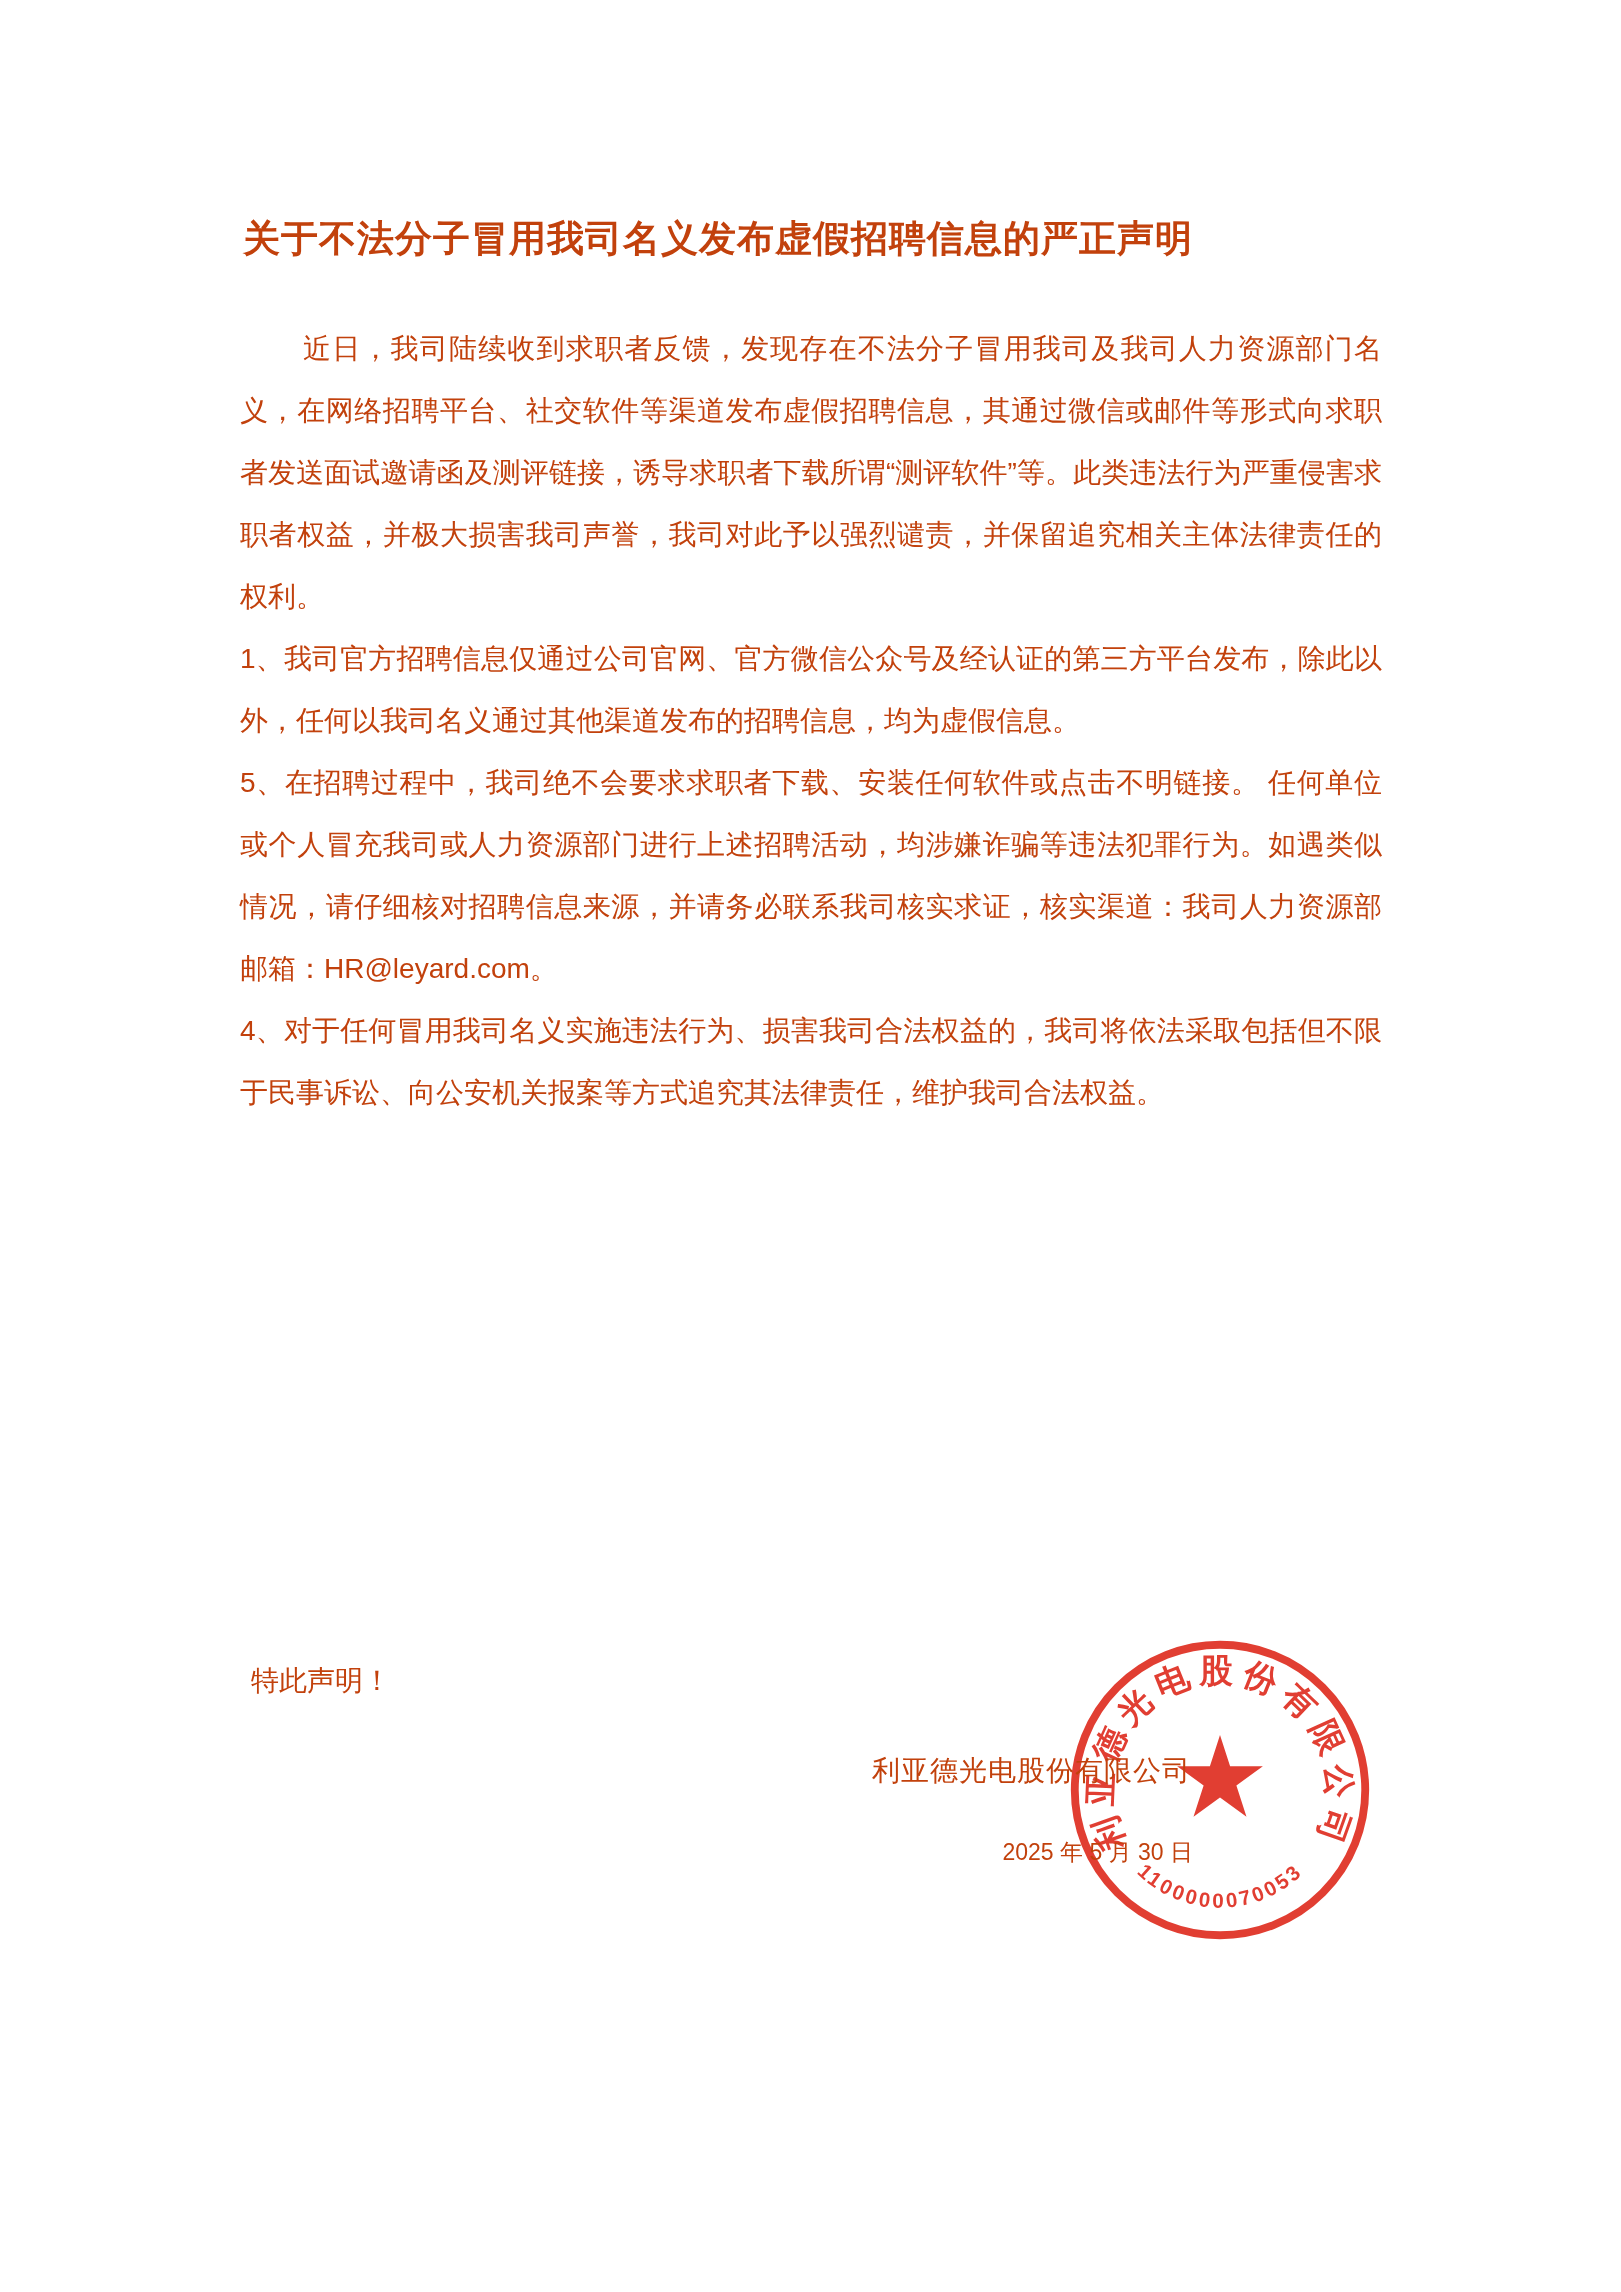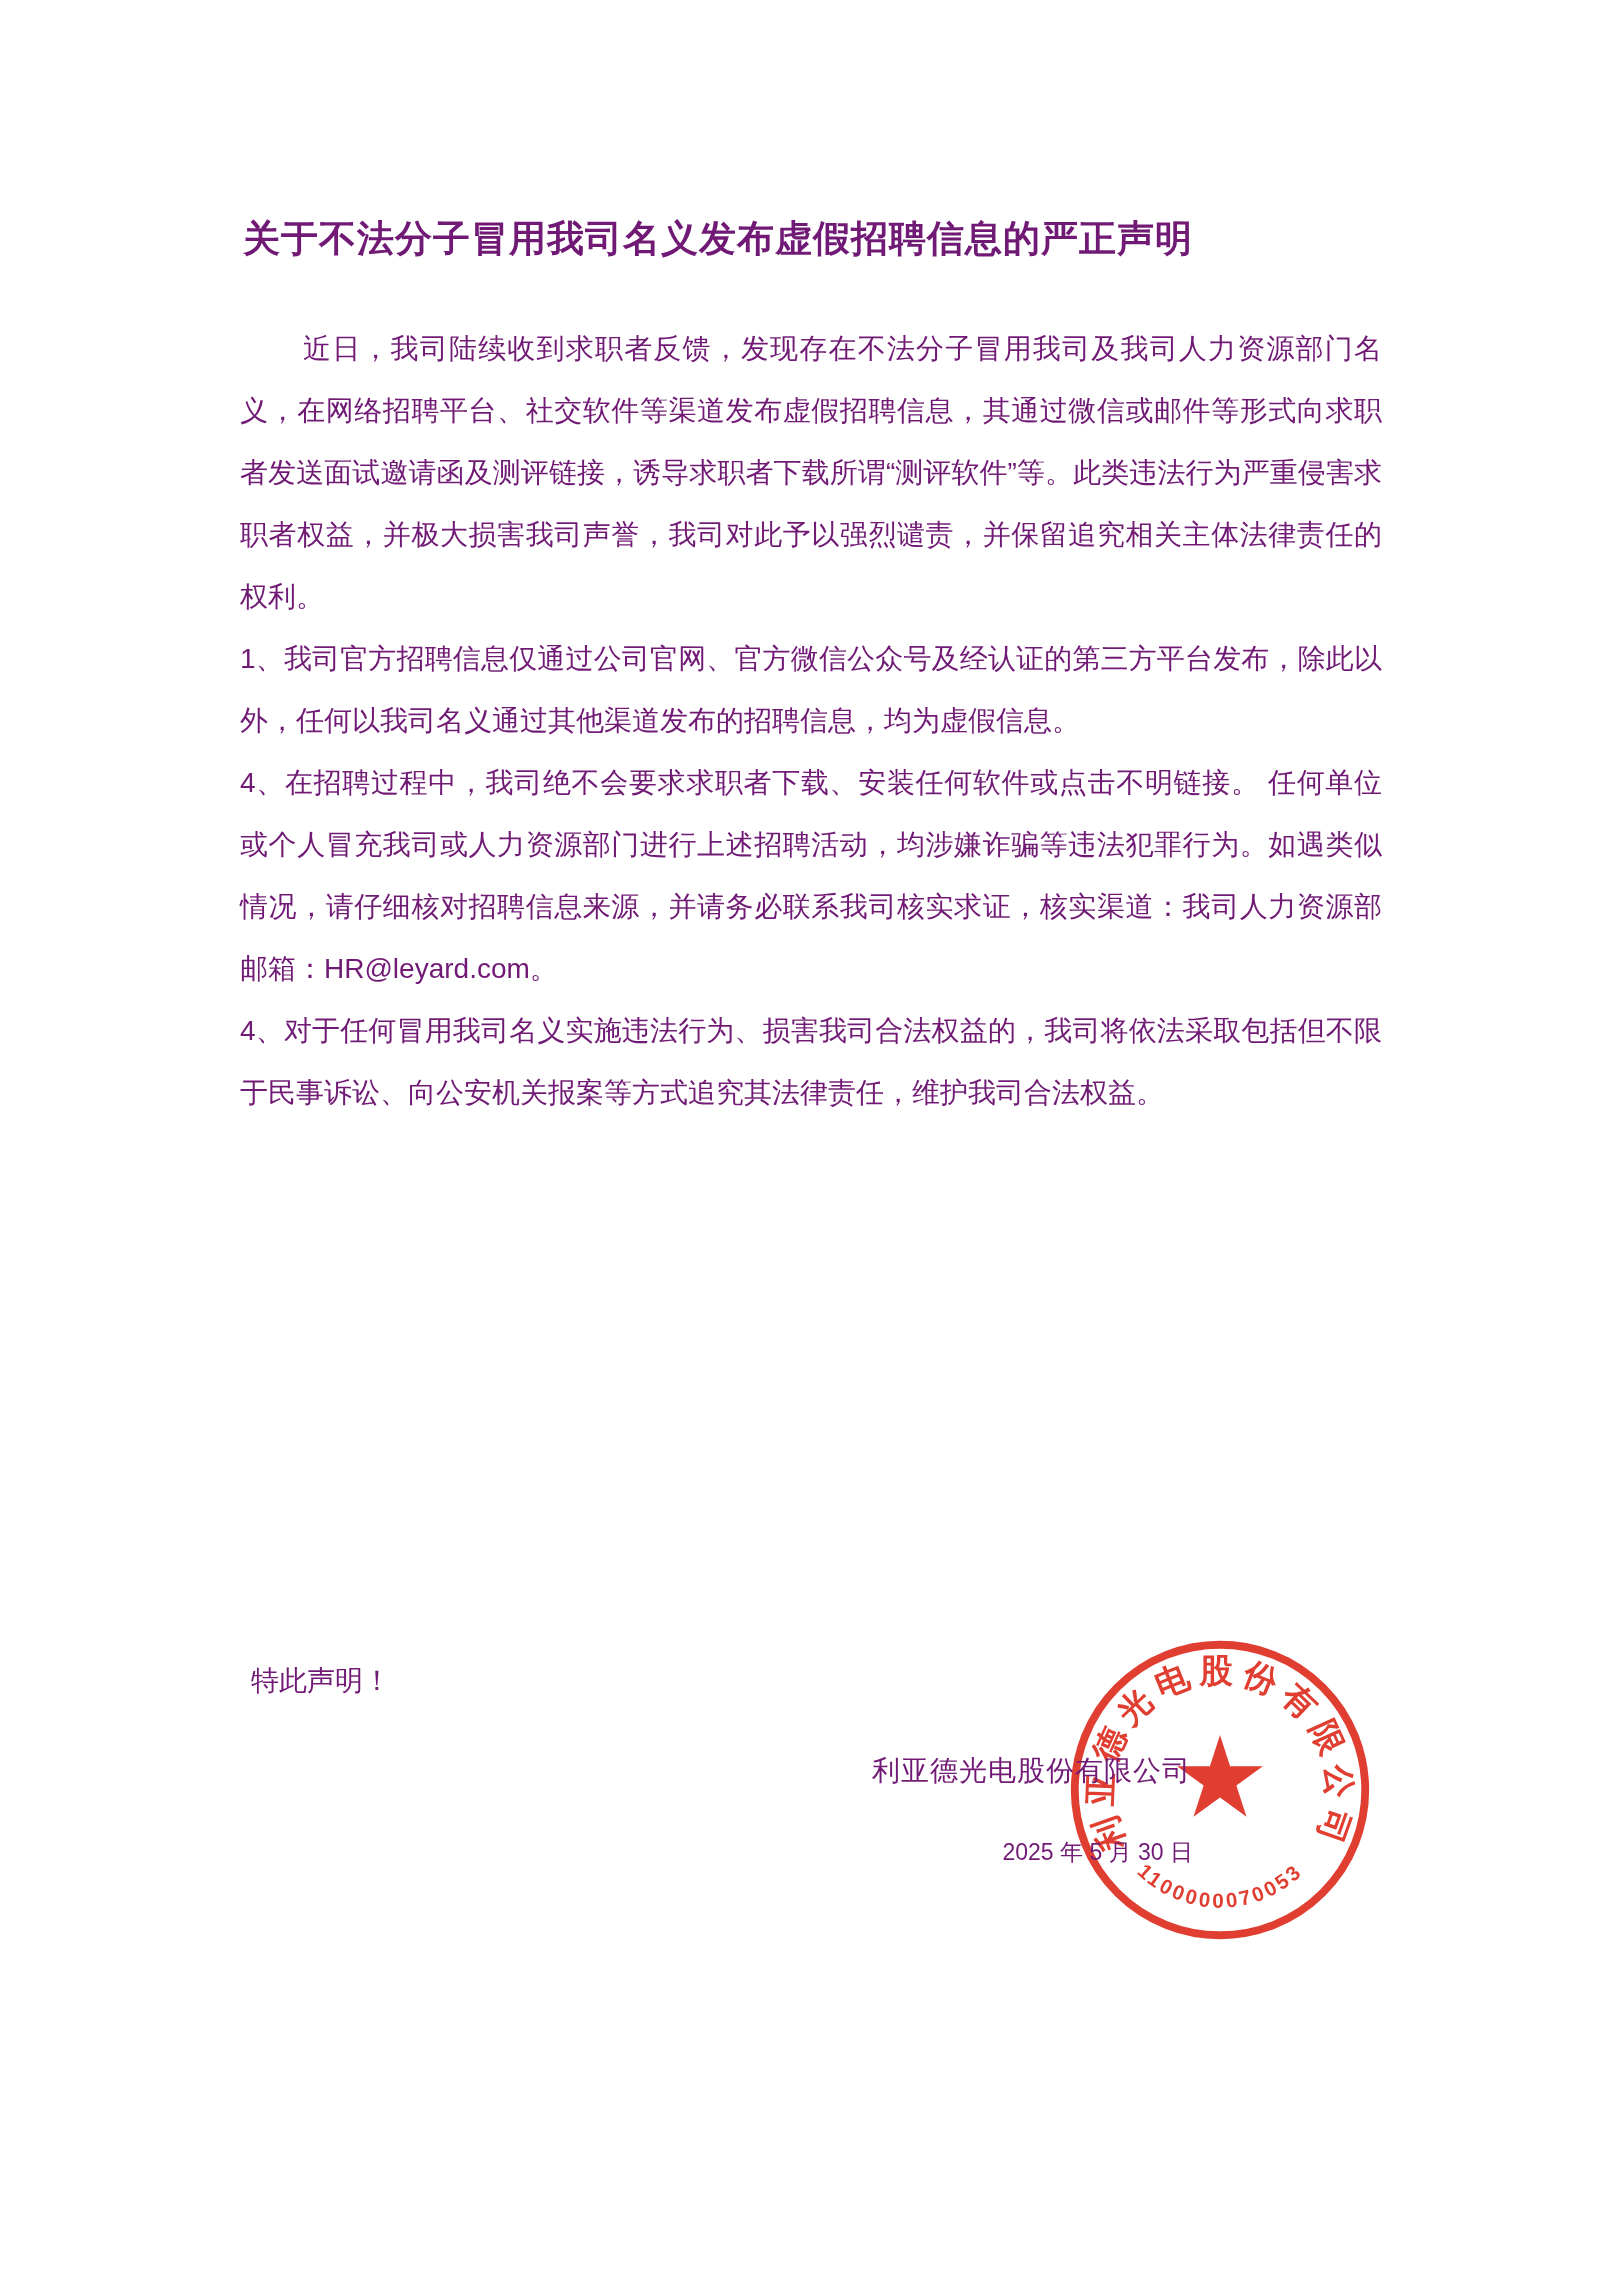--- a/index.html
+++ b/index.html
@@ -2,21 +2,21 @@
 <html><head>
 <meta charset="utf-8">
 <style>
   html, body { margin: 0; padding: 0; background: #ffffff; }
   .page {
     position: relative;
     width: 1436px;
     height: 2293px;
     background: #ffffff;
     font-family: "Liberation Sans", sans-serif;
-    color: #701a75;
+    color: #c2410c;
     overflow: hidden;
   }
   .doc-title {
     position: absolute;
     top: 214px;
     left: 0;
     width: 100%;
     text-align: center;
     font-size: 37px;
     font-weight: bold;
@@ -84,21 +84,21 @@
 </head>
 <body>
 
 <div class="page">
 
   <div class="doc-title">关于不法分子冒用我司名义发布虚假招聘信息的严正声明</div>
 
   <div class="doc-body">
     <p class="indent">近日，我司陆续收到求职者反馈，发现存在不法分子冒用我司及我司人力资源部门名义，在网络招聘平台、社交软件等渠道发布虚假招聘信息，其通过微信或邮件等形式向求职者发送面试邀请函及测评链接，诱导求职者下载所谓“测评软件”等。此类违法行为严重侵害求职者权益，并极大损害我司声誉，我司对此予以强烈谴责，并保留追究相关主体法律责任的权利。</p>
     <p>1、我司官方招聘信息仅通过公司官网、官方微信公众号及经认证的第三方平台发布，除此以外，任何以我司名义通过其他渠道发布的招聘信息，均为虚假信息。</p>
-    <p>4、在招聘过程中，我司绝不会要求求职者下载、安装任何软件或点击不明链接。 任何单位或个人冒充我司或人力资源部门进行上述招聘活动，均涉嫌诈骗等违法犯罪行为。如遇类似情况，请仔细核对招聘信息来源，并请务必联系我司核实求证，核实渠道：我司人力资源部邮箱：HR@leyard.com。</p>
+    <p>5、在招聘过程中，我司绝不会要求求职者下载、安装任何软件或点击不明链接。 任何单位或个人冒充我司或人力资源部门进行上述招聘活动，均涉嫌诈骗等违法犯罪行为。如遇类似情况，请仔细核对招聘信息来源，并请务必联系我司核实求证，核实渠道：我司人力资源部邮箱：HR@leyard.com。</p>
     <p>4、对于任何冒用我司名义实施违法行为、损害我司合法权益的，我司将依法采取包括但不限于民事诉讼、向公安机关报案等方式追究其法律责任，维护我司合法权益。</p>
   </div>
 
   <div class="closing">特此声明！</div>
 
   <div class="sig-company">利亚德光电股份有限公司</div>
 
   <div class="sig-date">2025 年 5 月 30 日</div>
 
   <svg class="seal" viewBox="0 0 320 320" xmlns="http://www.w3.org/2000/svg">

